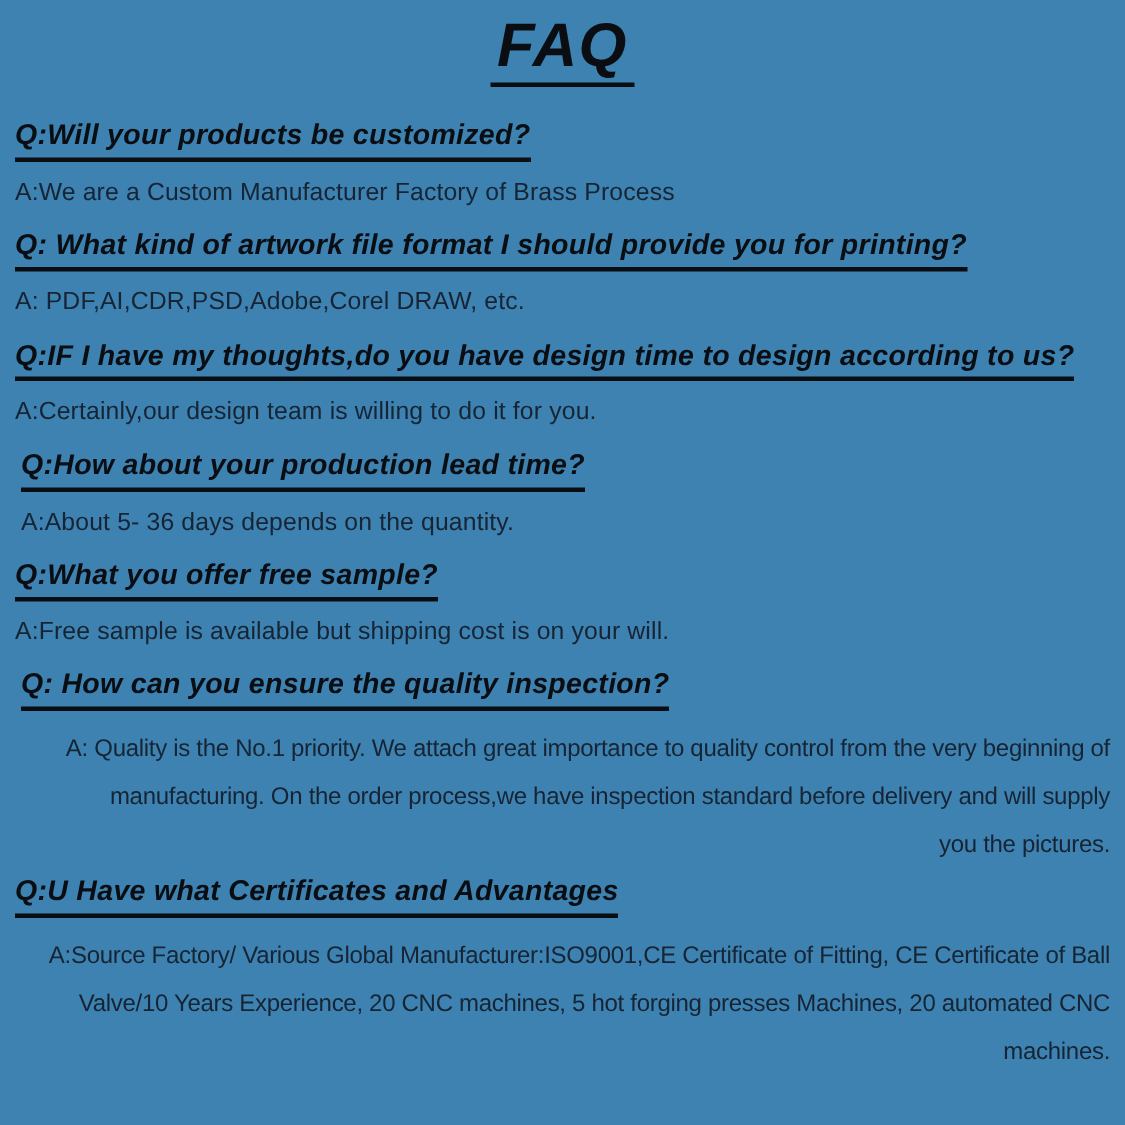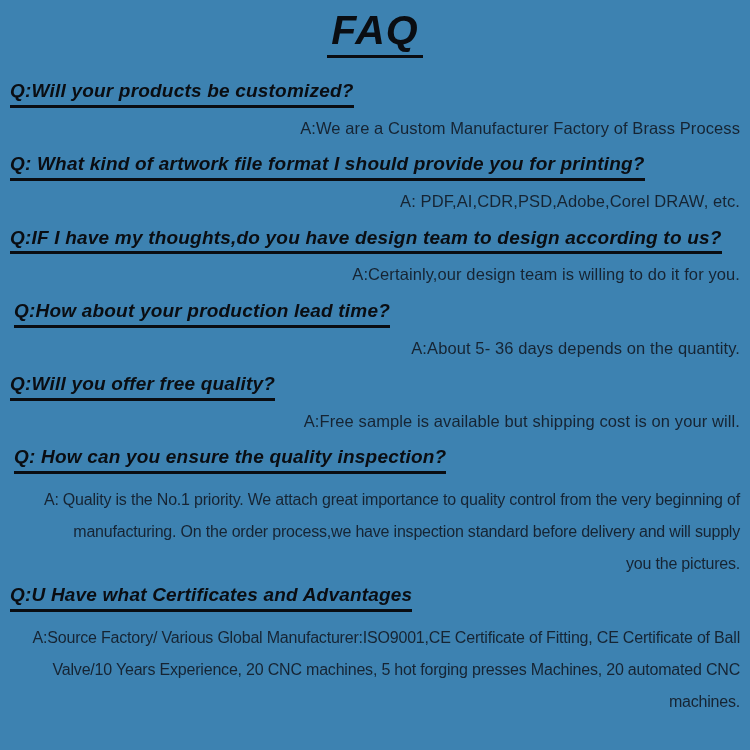--- a/index.html
+++ b/index.html
@@ -59,21 +59,20 @@
     border-bottom: 3px solid #0a0d12;
     padding-bottom: 2px;
     white-space: nowrap;
   }
   .a {
     margin: 0;
     font-size: 16.5px;
     line-height: 1.3;
     letter-spacing: 0.1px;
     color: #162433;
-    text-align: right;
   }
   .a-multi {
     text-align: right;
   }
   .a-multi p {
     margin: 0;
     font-size: 16px;
     line-height: 32px;
     letter-spacing: -0.2px;
     color: #162433;
@@ -99,35 +98,35 @@
     </article>
 
     <article class="item">
       <h2 class="q">Q: What kind of artwork file format I should provide you for printing?</h2>
       <div>
         <p class="a">A: PDF,AI,CDR,PSD,Adobe,Corel DRAW, etc.</p>
       </div>
     </article>
 
     <article class="item">
-      <h2 class="q">Q:IF I have my thoughts,do you have design team to design according to us?</h2>
+      <h2 class="q">Q:IF I have my thoughts,do you have design time to design according to us?</h2>
       <div>
         <p class="a">A:Certainly,our design team is willing to do it for you.</p>
       </div>
     </article>
 
     <article class="item indent">
       <h2 class="q">Q:How about your production lead time?</h2>
       <div>
         <p class="a">A:About 5- 36 days depends on the quantity.</p>
       </div>
     </article>
 
     <article class="item">
-      <h2 class="q">Q:Will you offer free quality?</h2>
+      <h2 class="q">Q:What you offer free sample?</h2>
       <div>
         <p class="a">A:Free sample is available but shipping cost is on your will.</p>
       </div>
     </article>
 
     <article class="item indent tight">
       <h2 class="q">Q: How can you ensure the quality inspection?</h2>
       <div class="a a-multi">
         <p>A: Quality is the No.1 priority. We attach great importance to quality control from the very beginning of</p>
         <p>manufacturing. On the order process,we have inspection standard before delivery and will supply</p>

